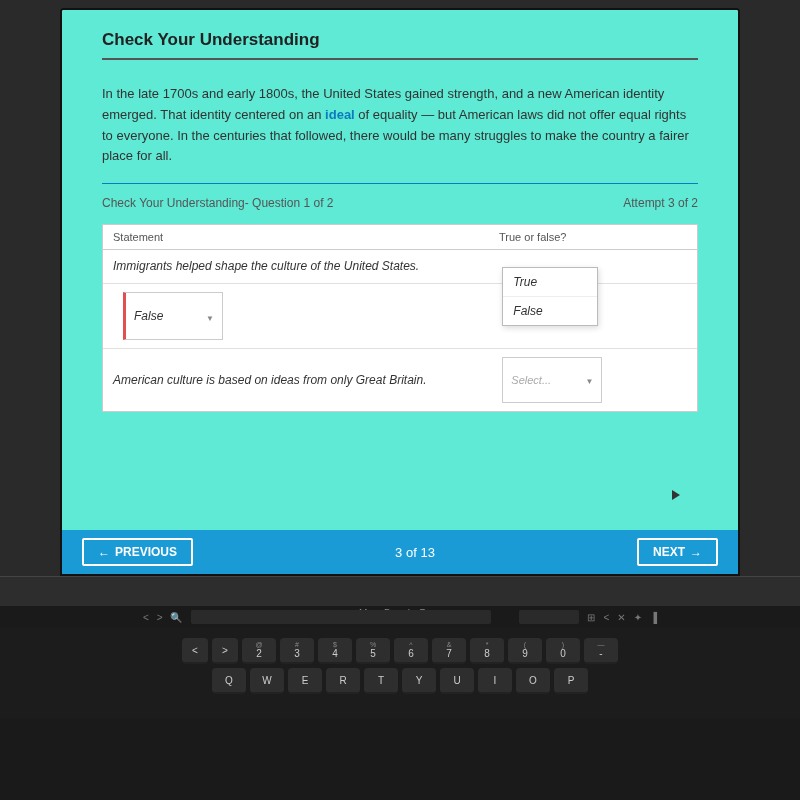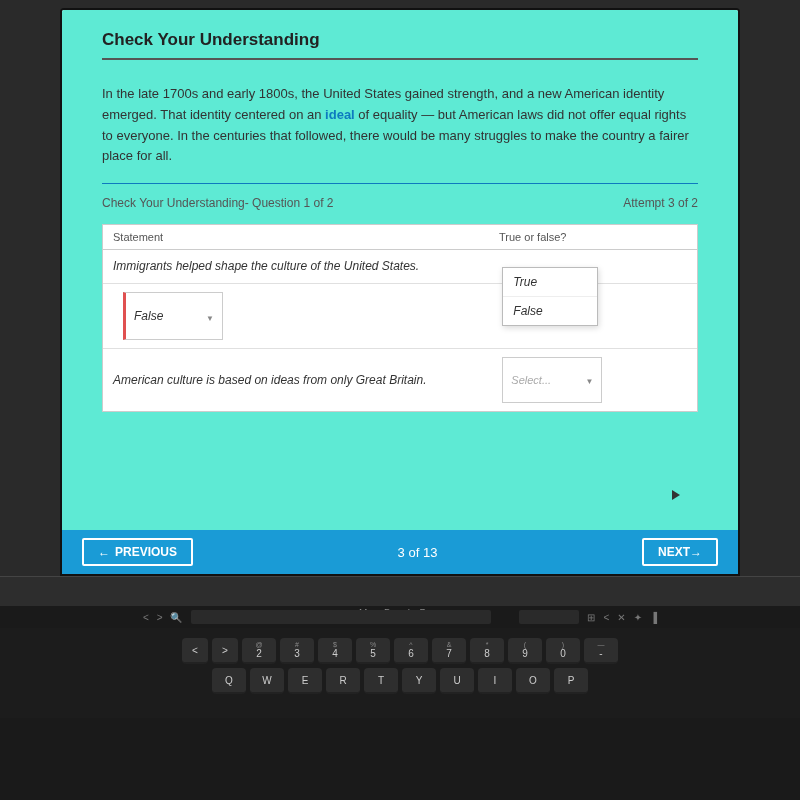--- a/index.html
+++ b/index.html
@@ -209,20 +209,21 @@
     .btn-next {
       background: #1a9bd6;
       border: 2px solid #fff;
       color: #fff;
       padding: 5px 14px;
       font-size: 12px;
       font-weight: bold;
       cursor: pointer;
       display: flex;
       align-items: center;
+      gap: 5px;
       border-radius: 2px;
     }
 
     .page-counter {
       color: #fff;
       font-size: 13px;
     }
 
     
     .macbook-bezel {

